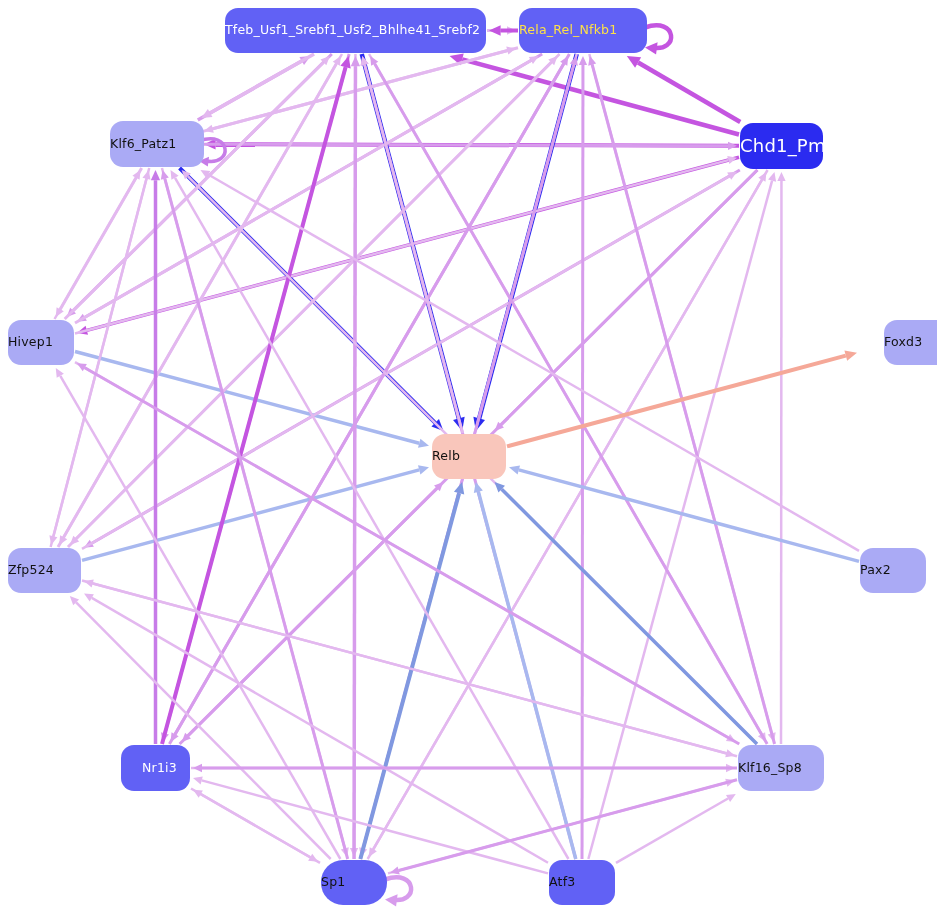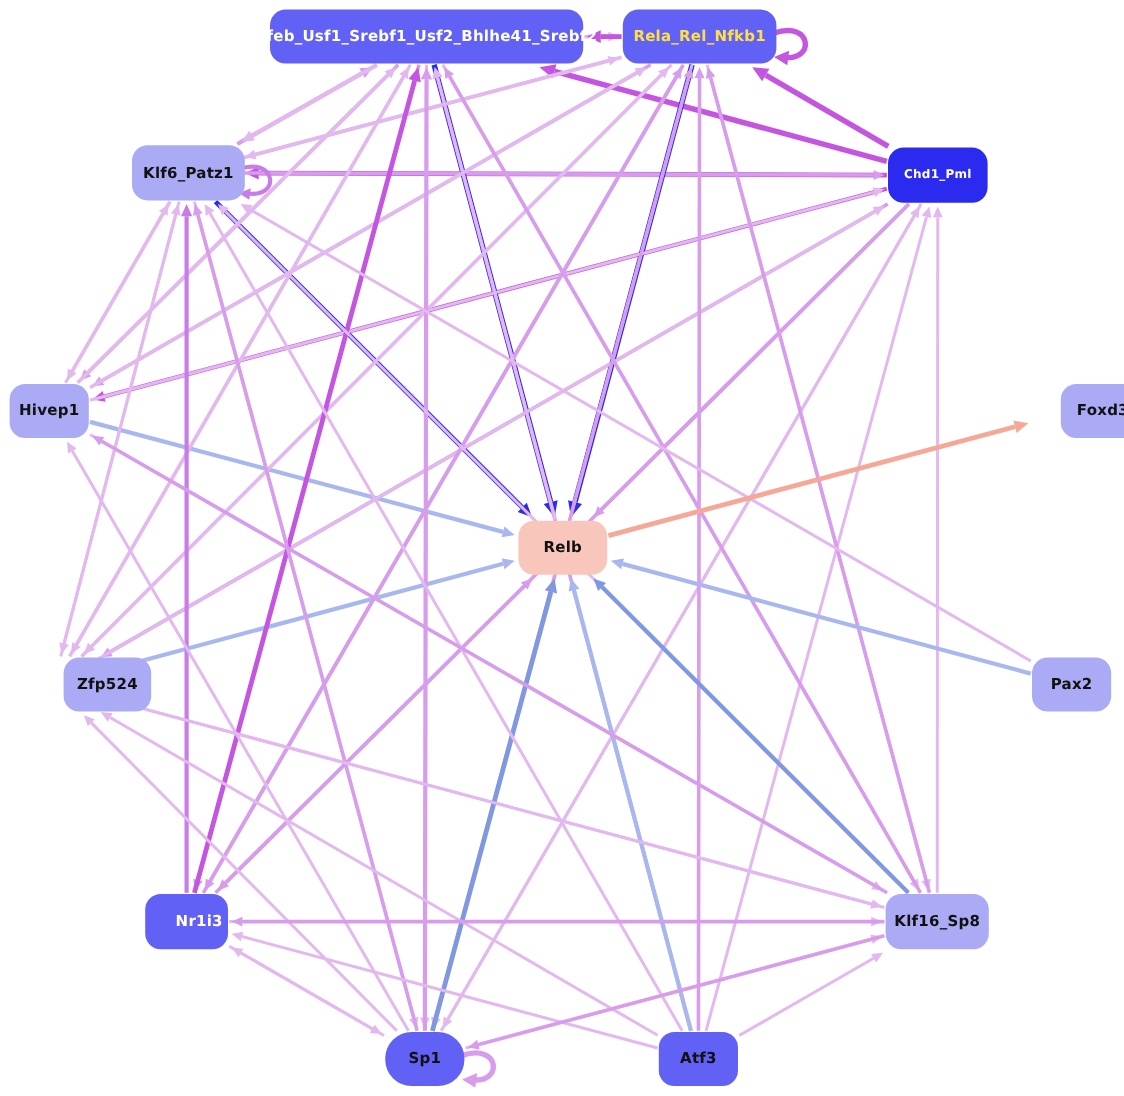--- a/index.html
+++ b/index.html
@@ -22,27 +22,26 @@
     left: 0;
     top: 0;
     width: 937px;
     height: 913px;
   }
   .node {
     position: absolute;
     box-sizing: border-box;
     display: flex;
     align-items: center;
-    justify-content: center;
+    justify-content: flex-start;
     border-radius: 13px;
     text-align: center;
     white-space: nowrap;
     letter-spacing: 0.2px;
     z-index: 5;
-    font-weight: bold;
   }
   .node-label {
     pointer-events: none;
     line-height: 1;
   }
 </style>
 </head>
 <body>
 
 <div id="canvas">
@@ -220,32 +219,32 @@
       <div class="node" style="left: 225px; top: 8px; width: 261px; height: 45px; background: rgb(97, 97, 245); color: rgb(255, 255, 255);">
         <span class="node-label" style="font-size: 12.5px;">Tfeb_Usf1_Srebf1_Usf2_Bhlhe41_Srebf2</span>
       </div>
       <div class="node" style="left: 519px; top: 8px; width: 128px; height: 45px; background: rgb(97, 97, 245); color: #fde047;">
         <span class="node-label" style="font-size: 12.5px;">Rela_Rel_Nfkb1</span>
       </div>
       <div class="node" style="left: 110px; top: 121px; width: 94px; height: 46px; background: rgb(170, 170, 245); color: rgb(17, 17, 17);">
         <span class="node-label" style="font-size: 12.5px;">Klf6_Patz1</span>
       </div>
       <div class="node" style="left: 740px; top: 123px; width: 83px; height: 46px; background: rgb(43, 43, 240); color: rgb(255, 255, 255);">
-        <span class="node-label" style="font-size: 10px;">Chd1_Pml</span>
+        <span class="node-label" style="font-size: 18px;">Chd1_Pml</span>
       </div>
       <div class="node" style="left: 8px; top: 320px; width: 66px; height: 45px; background: rgb(170, 170, 245); color: rgb(17, 17, 17);">
         <span class="node-label" style="font-size: 12.5px;">Hivep1</span>
       </div>
       <div class="node" style="left: 884px; top: 320px; width: 70px; height: 45px; background: rgb(170, 170, 245); color: rgb(17, 17, 17);">
         <span class="node-label" style="font-size: 12.5px;">Foxd3</span>
       </div>
       <div class="node" style="left: 432px; top: 434px; width: 74px; height: 45px; background: rgb(249, 198, 187); color: rgb(17, 17, 17);">
         <span class="node-label" style="font-size: 12.5px;">Relb</span>
       </div>
-      <div class="node" style="left: 8px; top: 548px; width: 73px; height: 45px; background: rgb(170, 170, 245); color: rgb(17, 17, 17); margin-left: 45px;">
+      <div class="node" style="left: 8px; top: 548px; width: 73px; height: 45px; background: rgb(170, 170, 245); color: rgb(17, 17, 17);">
         <span class="node-label" style="font-size: 12.5px;">Zfp524</span>
       </div>
       <div class="node" style="left: 860px; top: 548px; width: 66px; height: 45px; background: rgb(170, 170, 245); color: rgb(17, 17, 17);">
         <span class="node-label" style="font-size: 12.5px;">Pax2</span>
       </div>
       <div class="node" style="left: 121px; top: 745px; width: 69px; height: 46px; background: rgb(97, 97, 245); color: rgb(255, 255, 255); padding-left: 21px;">
         <span class="node-label" style="font-size: 12.5px;">Nr1i3</span>
       </div>
       <div class="node" style="left: 738px; top: 745px; width: 86px; height: 46px; background: rgb(170, 170, 245); color: rgb(17, 17, 17);">
         <span class="node-label" style="font-size: 12.5px;">Klf16_Sp8</span>

